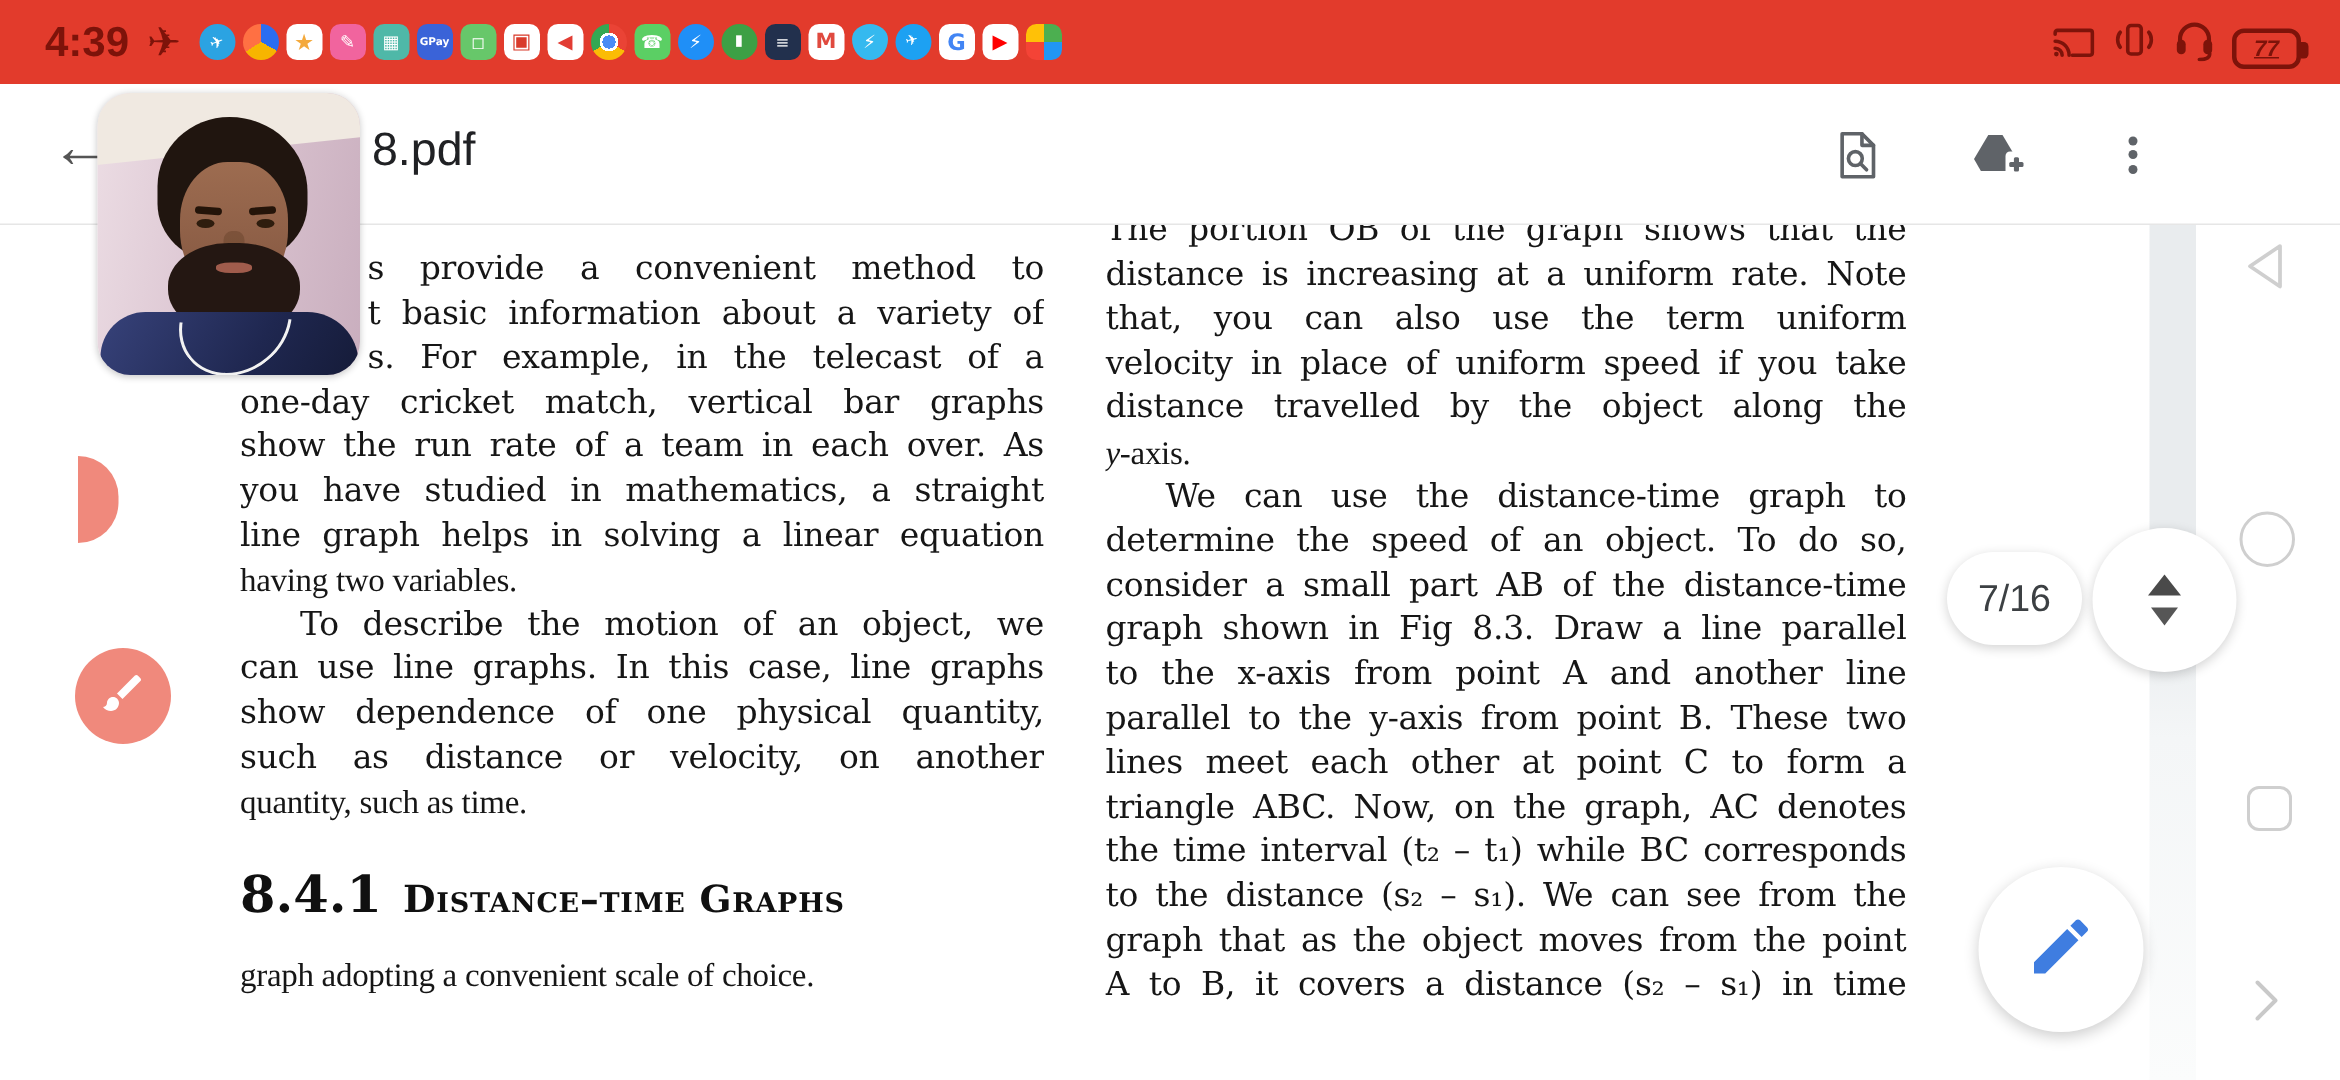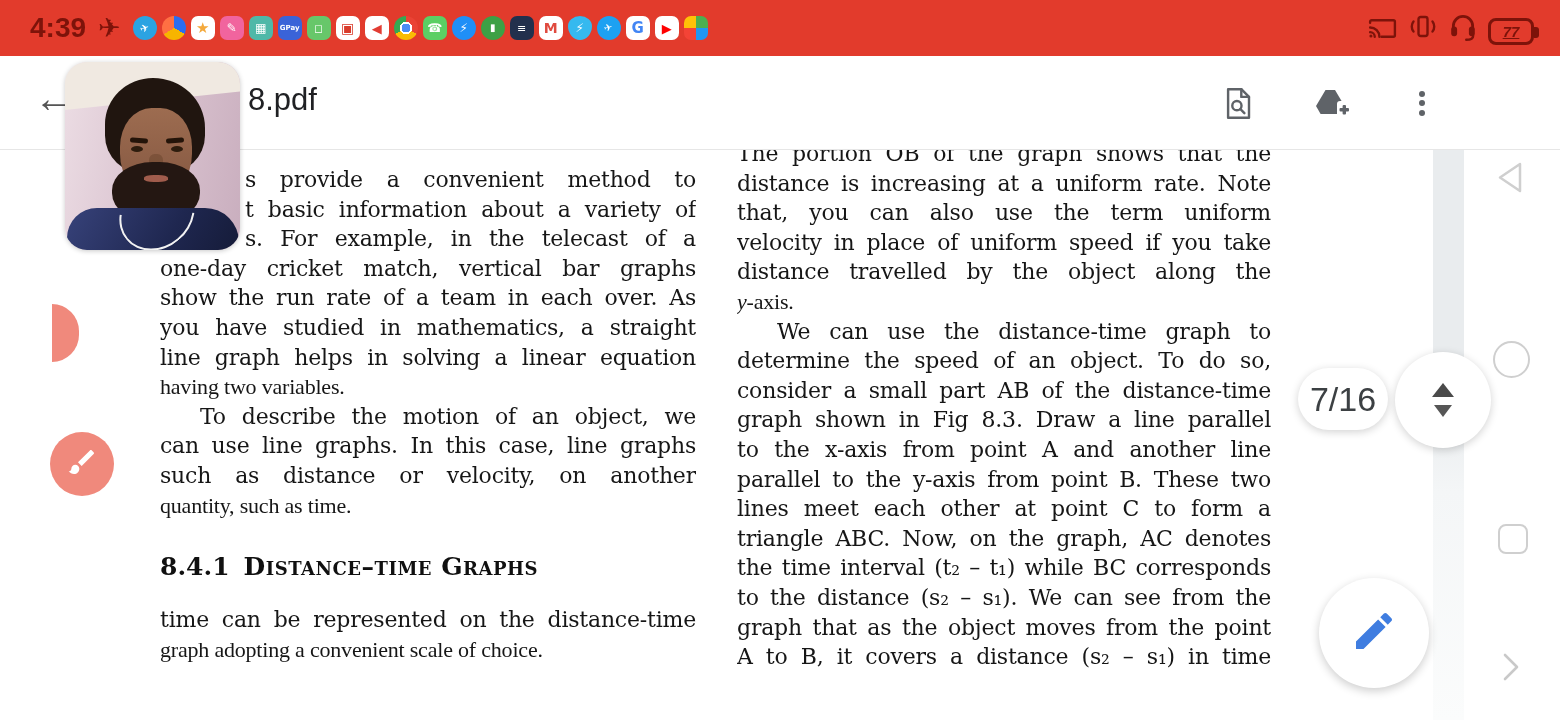--- a/index.html
+++ b/index.html
@@ -66,21 +66,21 @@
   .col-left{left:160px;top:109px;width:536px;}   
   .col-right{left:737px;top:83px;width:534px;}   
   .tl{font-size:22px;line-height:29.6px;height:29.6px;text-align:justify;text-align-last:justify;
       letter-spacing:-0.2px;overflow:hidden;}
   .plast{text-align-last:left;font-family:Liberation Serif, serif;}
   .pindent{text-indent:40px;}
   .frag{margin-left:85px;}
   .fl-italic::first-letter{font-style:italic;}
   .heading{margin-top:30px;margin-bottom:21px;height:34px;line-height:34px;font-weight:bold;color:#101010;
     text-align:left;}
-  .h-num{font-size:25px;}
+  .h-num{font-size:34px;}
   .h-text{font-size:25px;font-variant:small-caps;letter-spacing:.5px;margin-left:14px;}
 
   
   .scroll-strip{position:absolute;left:1433px;top:150px;width:31px;height:570px;
     background:linear-gradient(#e9ecee 0 45%,#f4f6f7 60%,#fbfcfc 100%);z-index:11;}
 
   
   .webcam{position:absolute;left:65px;top:62px;width:175px;height:188px;border-radius:22px;
     overflow:hidden;z-index:50;box-shadow:0 1px 5px rgba(0,0,0,.22);
     background:linear-gradient(100deg,#ecdde4 0%,#dcc6d2 45%,#c9aebe 100%);cursor:move;}
@@ -102,21 +102,21 @@
     background:linear-gradient(120deg,#37427a,#1f2750 60%,#151b38);}
   .wc-wire{left:52px;top:118px;width:80px;height:68px;border:2.5px solid #f2f2f2;border-radius:50%;
     border-top-color:transparent;border-right-color:transparent;transform:rotate(-40deg);}
 
   
   .half-pill{position:absolute;left:52px;top:304px;width:27px;height:58px;background:var(--salmon);
     border-radius:0 58px 58px 0;z-index:45;cursor:pointer;}
   .brush-btn{position:absolute;left:50px;top:432px;width:64px;height:64px;border-radius:50%;
     background:var(--salmon);display:flex;align-items:center;justify-content:center;z-index:45;cursor:pointer;}
   .page-pill{position:absolute;left:1298px;top:368px;width:90px;height:62px;background:#fff;
-    border-radius:31px;display:flex;align-items:center;justify-content:center;font-size:34px;
+    border-radius:31px;display:flex;align-items:center;justify-content:center;font-size:25px;
     color:#3c4043;box-shadow:0 2px 8px rgba(0,0,0,.18);z-index:20;}
   .scrubber{position:absolute;left:1395px;top:352px;width:96px;height:96px;border-radius:50%;
     background:#fff;box-shadow:0 2px 8px rgba(0,0,0,.18);display:flex;flex-direction:column;
     align-items:center;justify-content:center;gap:8px;z-index:21;cursor:grab;}
   .tri-up{width:0;height:0;border-left:11px solid transparent;border-right:11px solid transparent;
     border-bottom:14px solid #4a4a4a;}
   .tri-down{width:0;height:0;border-left:9px solid transparent;border-right:9px solid transparent;
     border-top:12px solid #565656;}
   .fab{position:absolute;left:1319px;top:578px;width:110px;height:110px;border-radius:50%;
     background:#fff;box-shadow:0 3px 10px rgba(0,0,0,.2);display:flex;align-items:center;
@@ -137,26 +137,26 @@
     <div class="tl frag">s provide a convenient method to</div>
     <div class="tl frag">t basic information about a variety of</div>
     <div class="tl frag">s. For example, in the telecast of a</div>
     <div class="tl">one-day cricket match, vertical bar graphs</div>
     <div class="tl">show the run rate of a team in each over. As</div>
     <div class="tl">you have studied in mathematics, a straight</div>
     <div class="tl">line graph helps in solving a linear equation</div>
     <div class="tl plast">having two variables.</div>
     <div class="tl pindent">To describe the motion of an object, we</div>
     <div class="tl">can use line graphs. In this case, line graphs</div>
+    <div class="tl">show dependence of one physical quantity,</div>
     <div class="tl">such as distance or velocity, on another</div>
     <div class="tl plast">quantity, such as time.</div>
     <div class="heading">
       <span class="h-num">8.4.1</span><span class="h-text">Distance–time Graphs</span>
     </div>
-    <div class="tl">time can be represented on the distance-time</div>
     <div class="tl plast">graph adopting a convenient scale of choice.</div>
   </div>
 
   <div class="col col-right">
     <div class="tl">The portion OB of the graph shows that the</div>
     <div class="tl">distance is increasing at a uniform rate. Note</div>
     <div class="tl">that, you can also use the term uniform</div>
     <div class="tl">velocity in place of uniform speed if you take</div>
     <div class="tl">distance travelled by the object along the</div>
     <div class="tl plast fl-italic">y-axis.</div>

